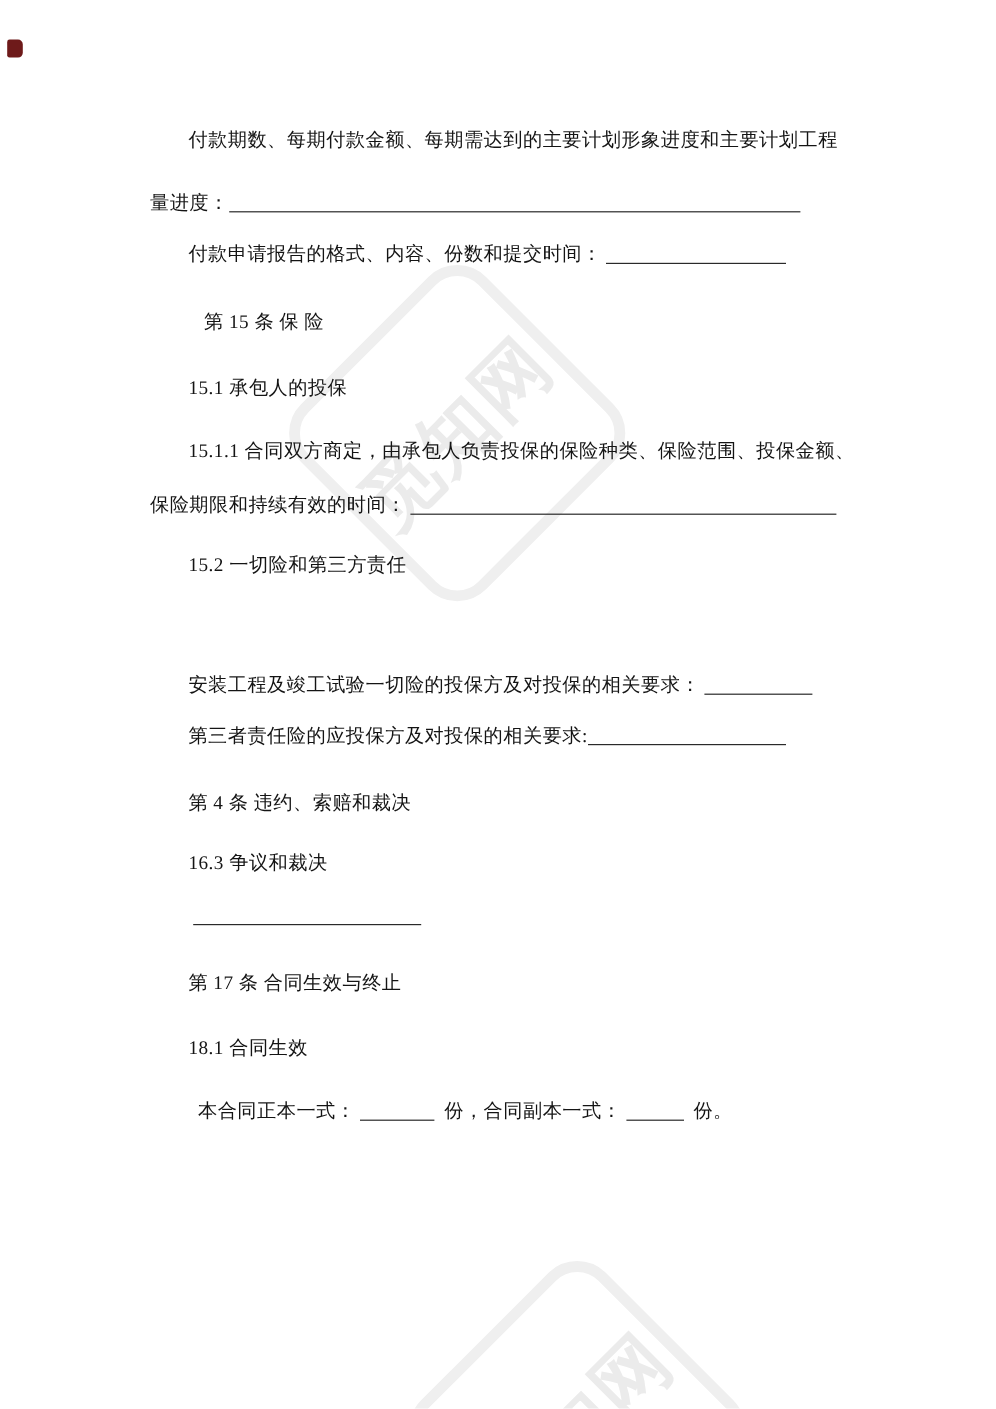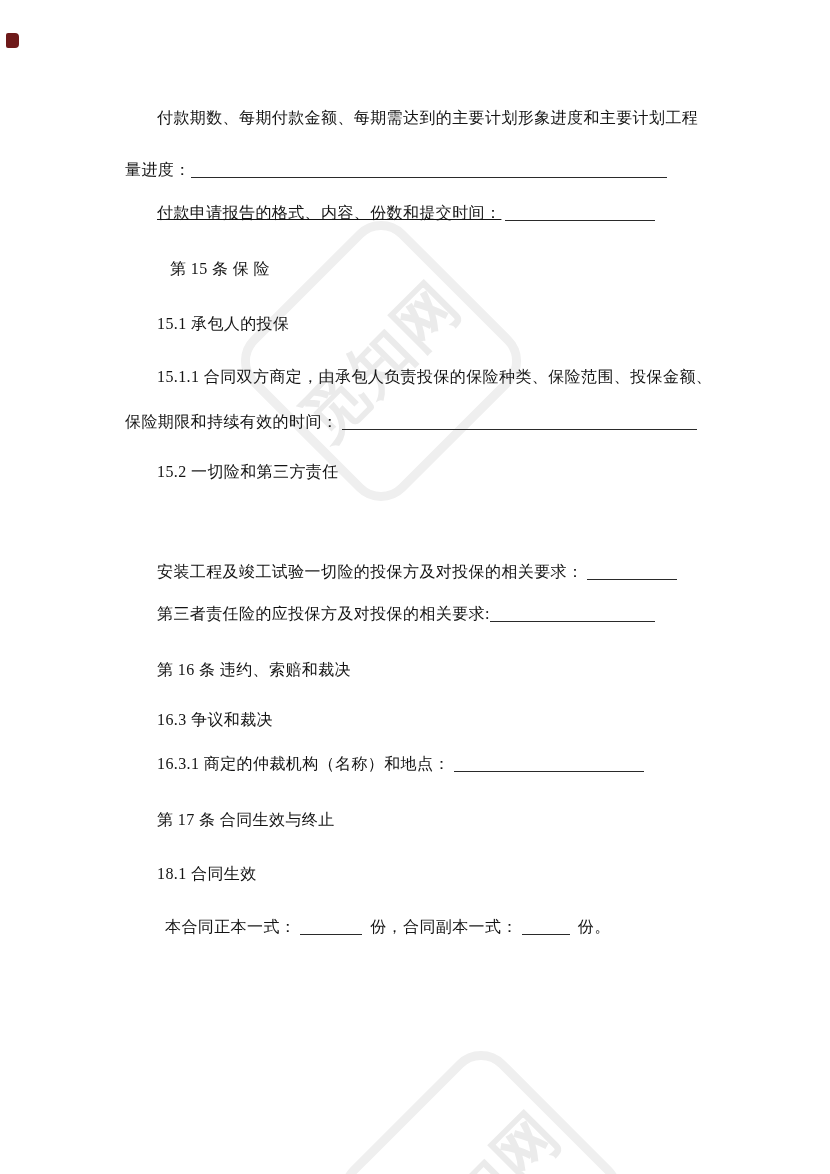--- a/index.html
+++ b/index.html
@@ -69,21 +69,21 @@
   <div class="corner-mark"></div>
 
   <div class="line" style="left:157px; top:108px;">
     <span>付款期数、每期付款金额、每期需达到的主要计划形象进度和主要计划工程</span>
   </div>
 
   <div class="line" style="left:125px; top:160px;">
     <span>量进度：</span><span class="blank tight" style="width:476px;"></span>
   </div>
 
-  <div class="line" style="left:157px; top:203px;text-decoration:underline;">
+  <div class="line" style="left:157px; top:203px;">
     <span>付款申请报告的格式、内容、份数和提交时间：</span><span class="blank" style="width:150px;"></span>
   </div>
 
   <div class="line" style="left:170px; top:259px;">
     <span>第 15 条  保  险</span>
   </div>
 
   <div class="line" style="left:157px; top:314px;">
     <span>15.1  承包人的投保</span>
   </div>
@@ -103,29 +103,29 @@
 
   <div class="line" style="left:157px; top:562px;">
     <span>安装工程及竣工试验一切险的投保方及对投保的相关要求：</span><span class="blank" style="width:90px;"></span>
   </div>
 
   <div class="line" style="left:157px; top:604px;">
     <span>第三者责任险的应投保方及对投保的相关要求:</span><span class="blank tight" style="width:165px;"></span>
   </div>
 
   <div class="line" style="left:157px; top:660px;">
-    <span>第 16 条  违约、索赔和裁决</span>
+    <span>第 4 条  违约、索赔和裁决</span>
   </div>
 
   <div class="line" style="left:157px; top:710px;">
     <span>16.3  争议和裁决</span>
   </div>
 
   <div class="line" style="left:157px; top:754px;">
-    <span>16.3.1  商定的仲裁机构（名称）和地点：</span><span class="blank" style="width:190px;"></span>
+    <span class="blank" style="width:190px;"></span>
   </div>
 
   <div class="line" style="left:157px; top:810px;">
     <span>第 17 条  合同生效与终止</span>
   </div>
 
   <div class="line" style="left:157px; top:864px;">
     <span>18.1  合同生效</span>
   </div>
 

